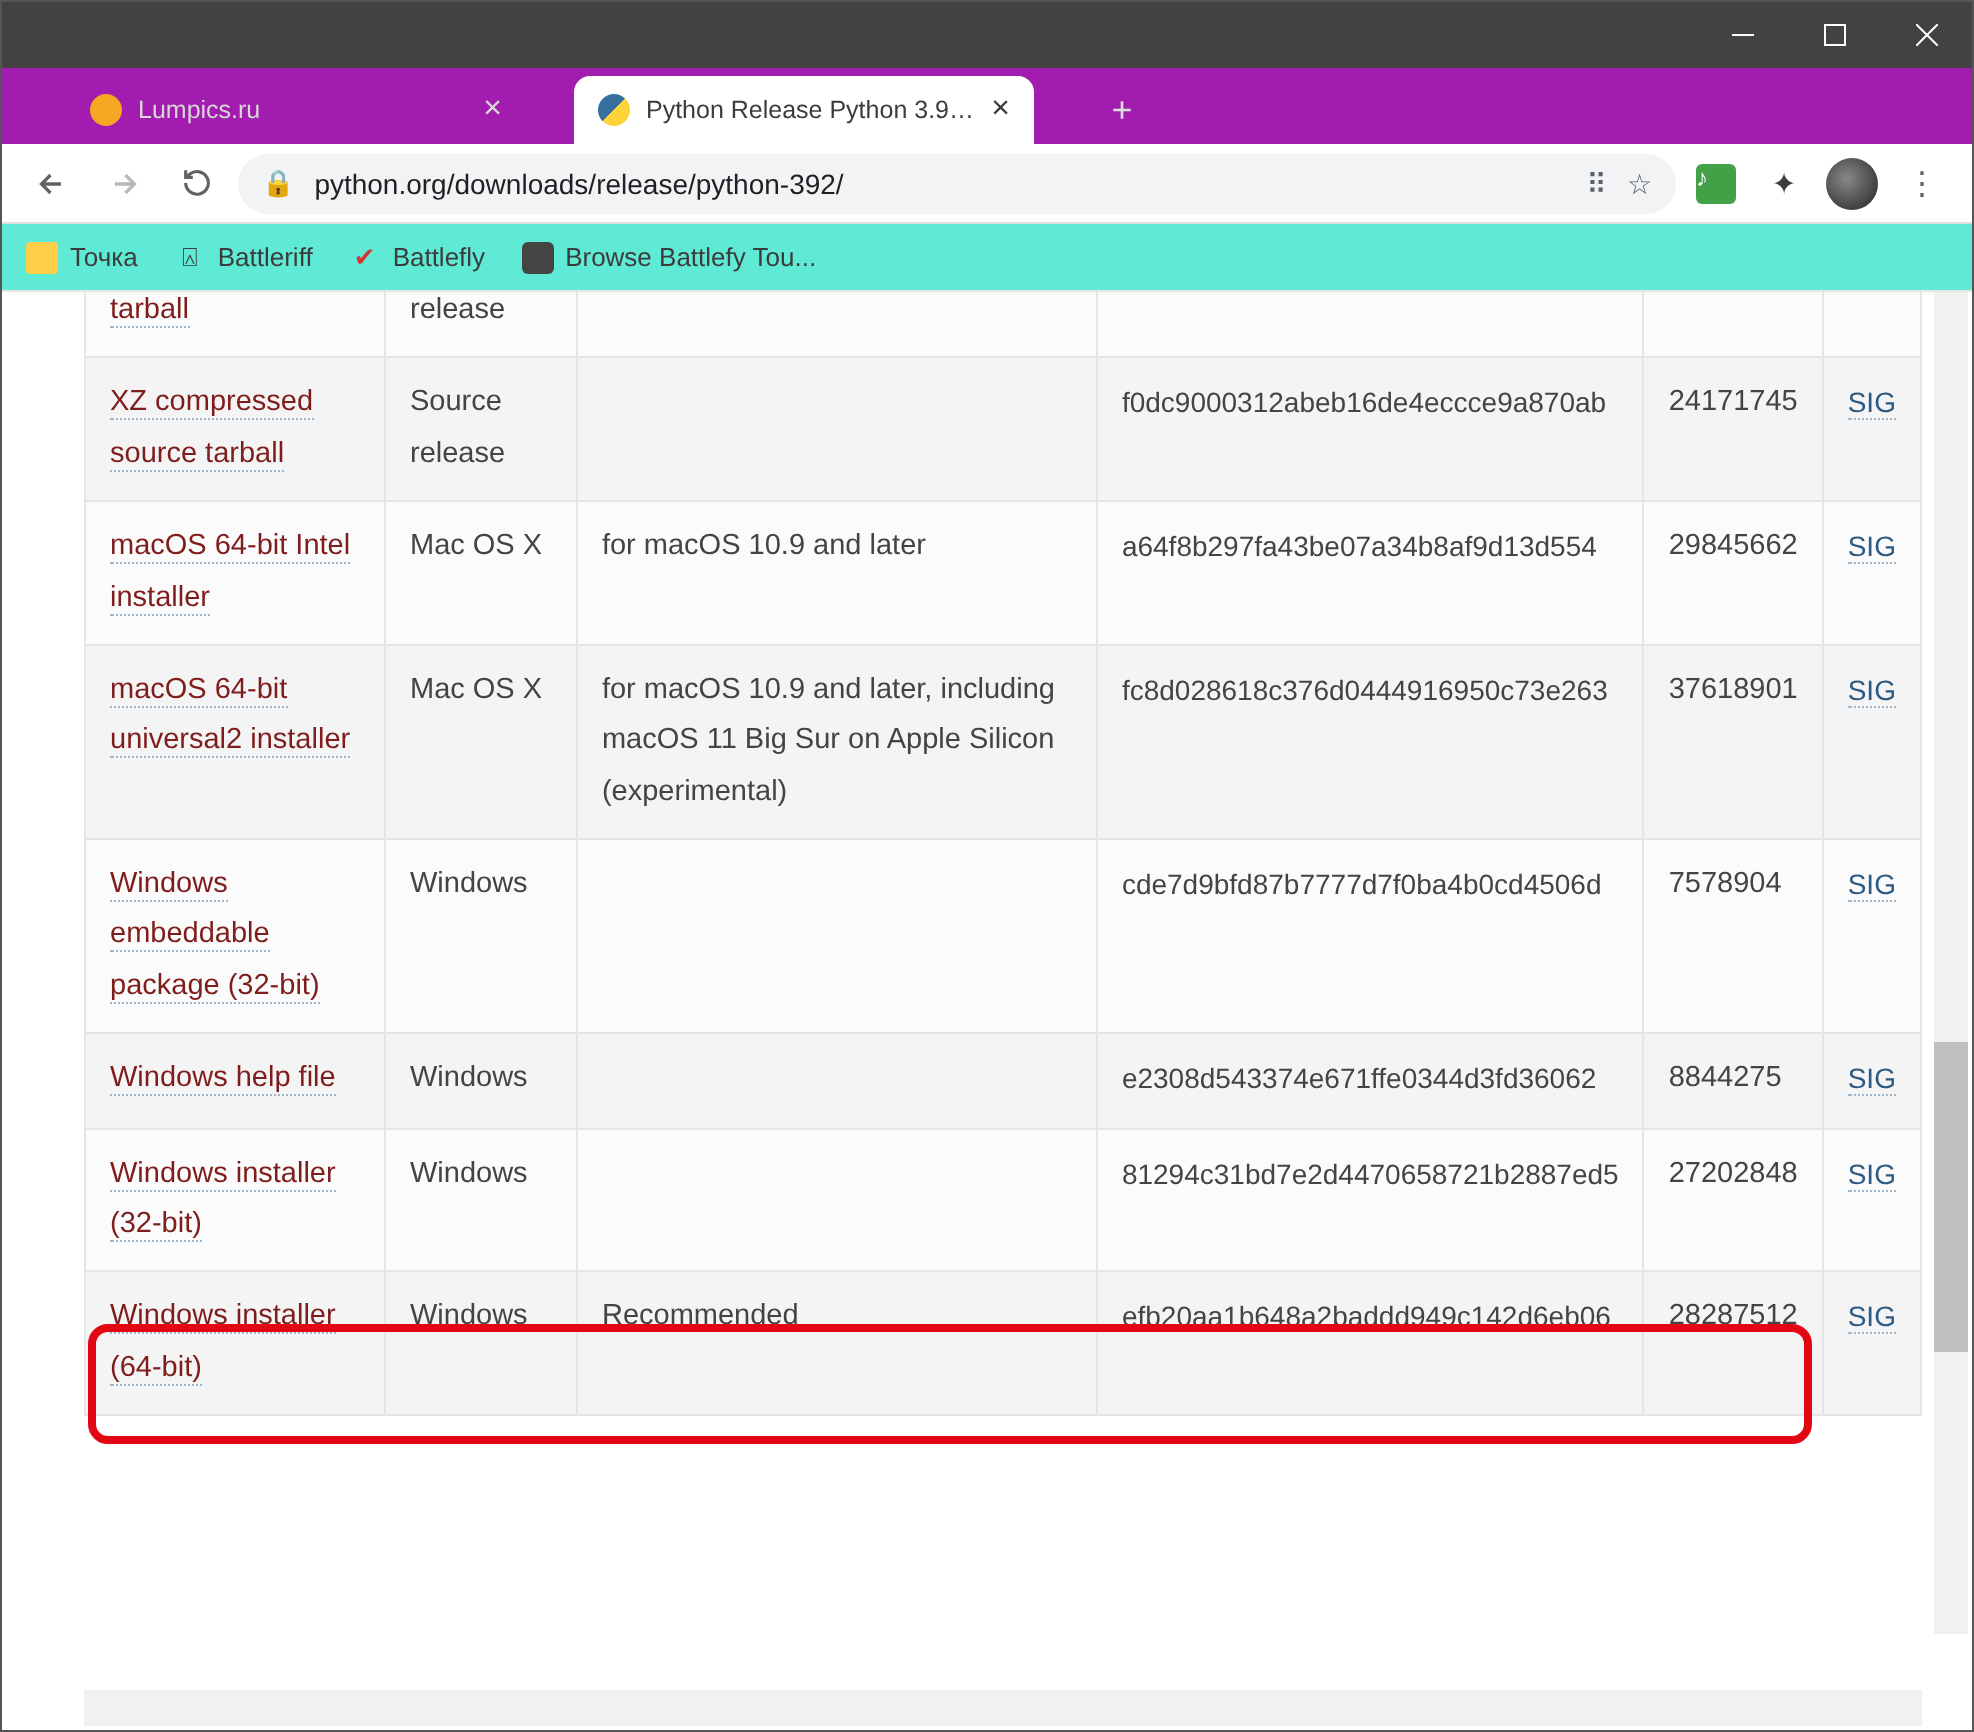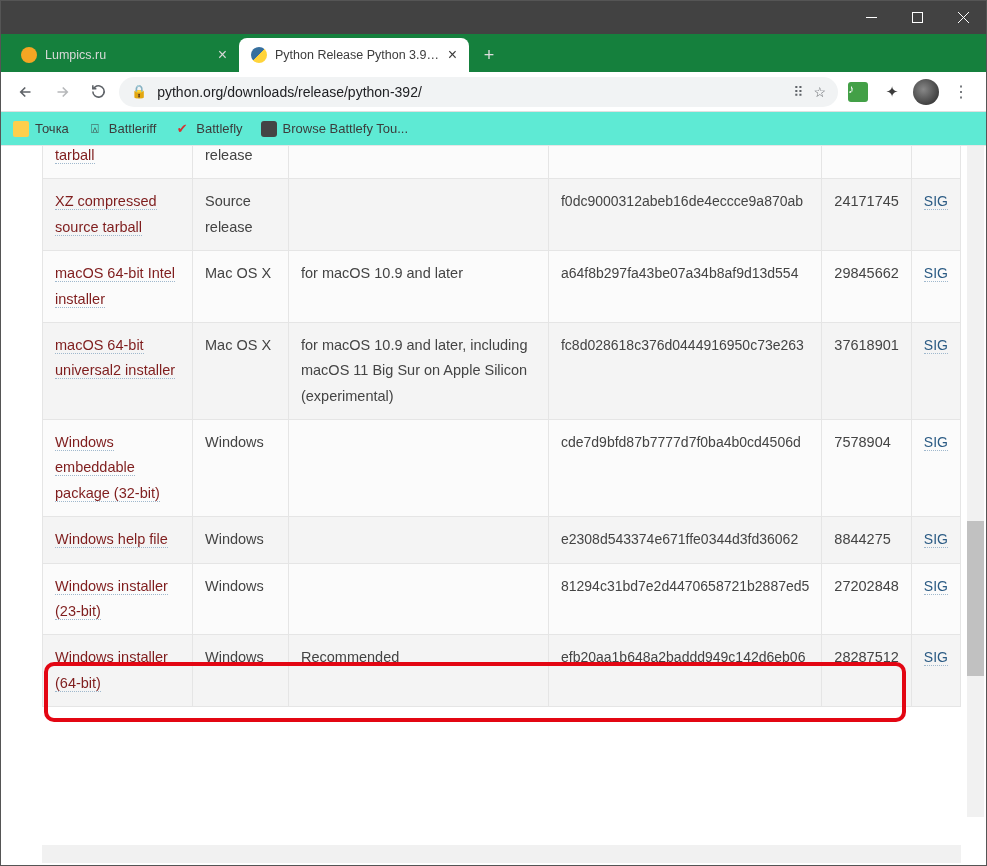--- a/index.html
+++ b/index.html
@@ -1,19 +1,19 @@
 <!DOCTYPE html>
 <html><head>
 <meta charset="utf-8">
 <style>
 * { margin:0; padding:0; box-sizing:border-box; font-family:"Segoe UI",Arial,sans-serif; }
 body { background:#fff; width:987px; height:866px; overflow:hidden; position:relative; border:1px solid #555;}
 .titlebar { height:33px; background:#424242; display:flex; justify-content:flex-end; align-items:center; }
 .titlebar .winbtn { width:46px; height:33px; display:flex; align-items:center; justify-content:center; color:#fff; font-size:12px; }
-.tabs-row { height:38px; background:#15803d; display:flex; align-items:flex-end; }
+.tabs-row { height:38px; background:#a21caf; display:flex; align-items:flex-end;gap:24px; }
 .tab { height:34px; display:flex; align-items:center; padding:0 12px; font-size:12.5px; color:#d8d8d8; border-radius:8px 8px 0 0; min-width:230px; max-width:230px; position:relative;}
 .tab.active { background:#fff; color:#3c3c3c; }
 .tab .favicon { width:16px; height:16px; border-radius:50%; margin-right:8px; flex-shrink:0;}
 .tab .ttitle { flex:1; overflow:hidden; white-space:nowrap; text-overflow:ellipsis;}
 .tab .close { margin-left:6px; font-size:16px; color:inherit; }
 .newtab { width:28px; height:28px; display:flex; align-items:center; justify-content:center; color:#ddd; font-size:18px; margin-left:6px; margin-bottom:3px;}
 .nav-row { height:40px; background:#fff; display:flex; align-items:center; padding:0 10px; gap:6px; border-bottom:1px solid #e0e0e0;}
 .navbtn { width:30px; height:30px; display:flex; align-items:center; justify-content:center; color:#5f6368; border-radius:50%; font-size:16px;}
 .omnibox { flex:1; height:30px; background:#f1f3f4; border-radius:15px; display:flex; align-items:center; padding:0 12px; gap:10px; font-size:14px; color:#202124;}
 .omnibox .lock { color:#5f6368; font-size:13px;}
@@ -178,21 +178,21 @@
           </tr>
           <tr>
             <td class="c0"><span class="link">Windows help file</span></td>
             <td class="c1">Windows</td>
             <td class="c2"></td>
             <td class="c3">e2308d543374e671ffe0344d3fd36062</td>
             <td class="c4">8844275</td>
             <td class="c5"><span class="sig">SIG</span></td>
           </tr>
           <tr>
-            <td class="c0"><span class="link">Windows installer (23-bit)</span></td>
+            <td class="c0"><span class="link">Windows installer (32-bit)</span></td>
             <td class="c1">Windows</td>
             <td class="c2"></td>
             <td class="c3">81294c31bd7e2d4470658721b2887ed5</td>
             <td class="c4">27202848</td>
             <td class="c5"><span class="sig">SIG</span></td>
           </tr>
           <tr>
             <td class="c0"><span class="link">Windows installer (64-bit)</span></td>
             <td class="c1">Windows</td>
             <td class="c2">Recommended</td>

